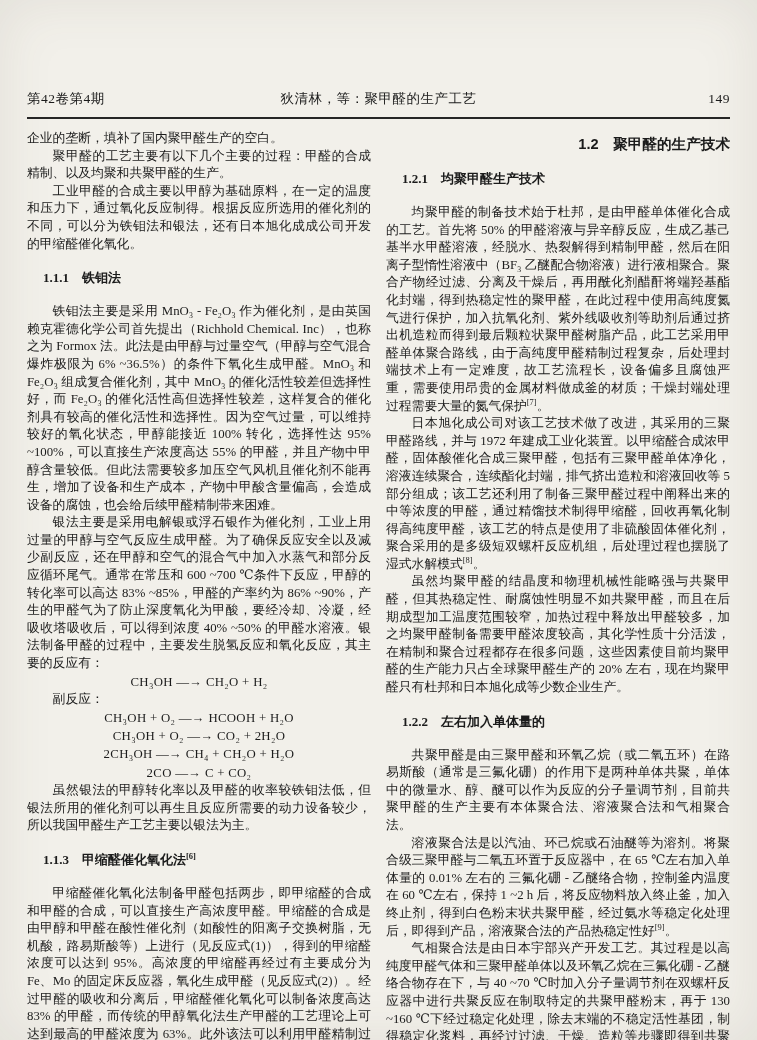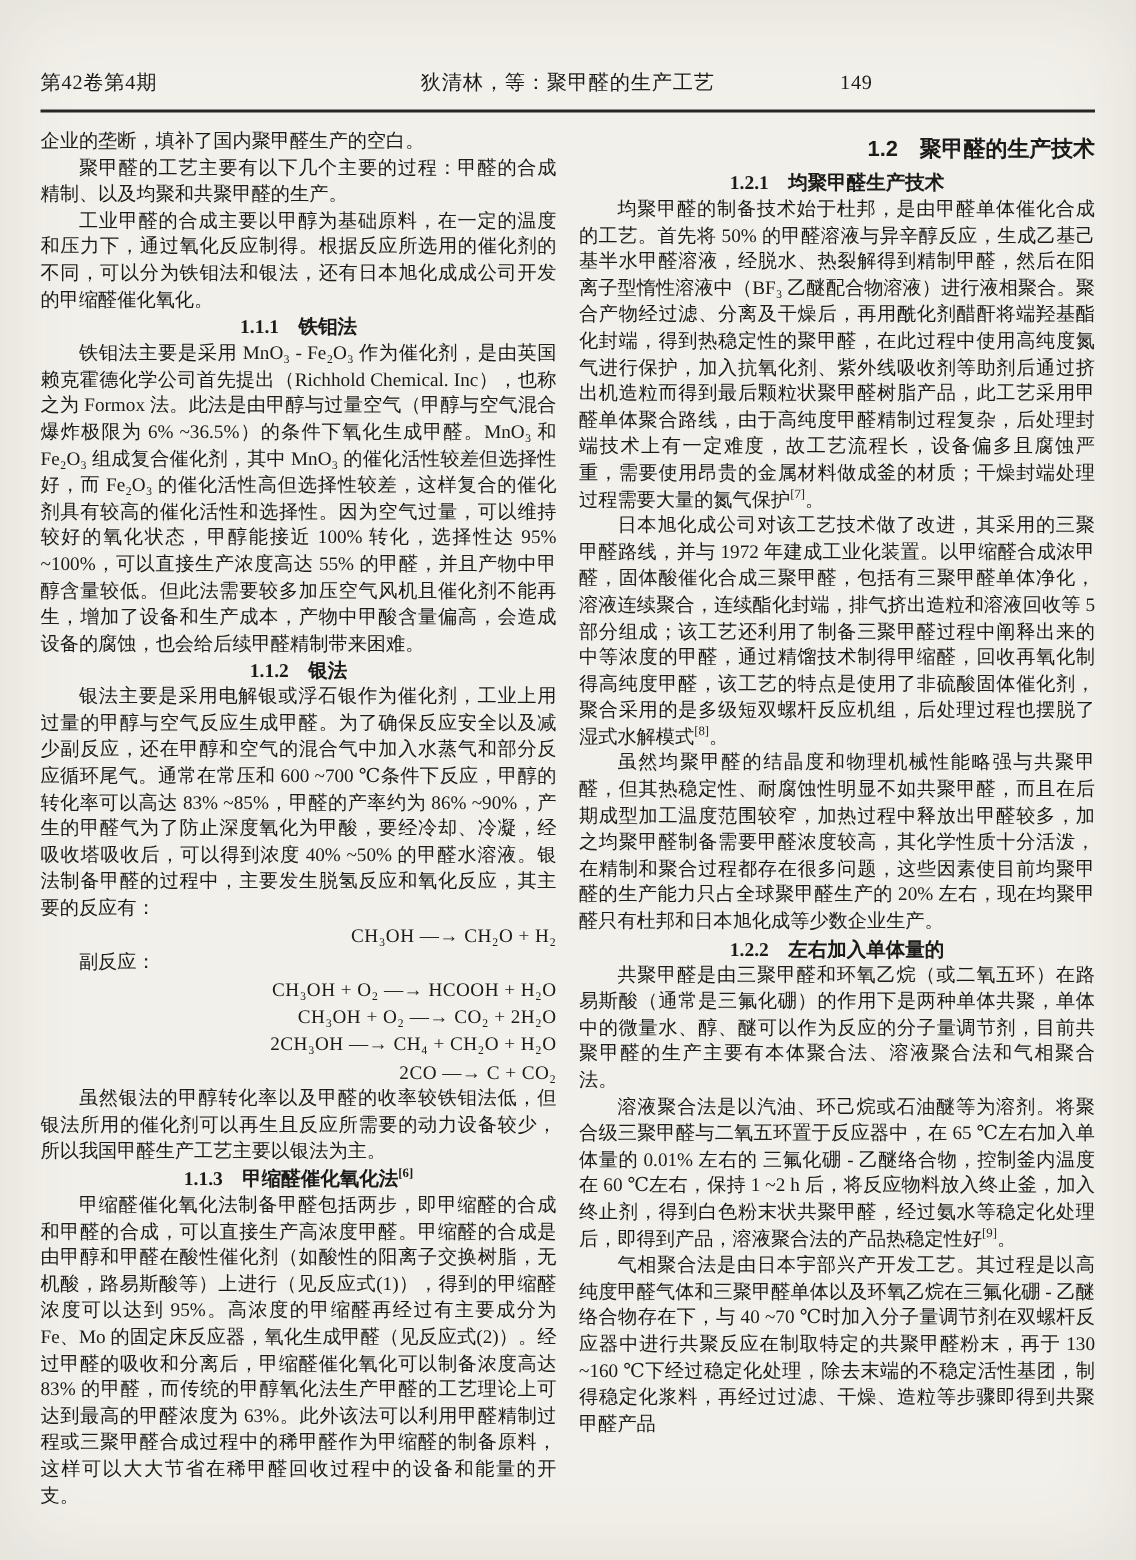--- a/index.html
+++ b/index.html
@@ -16,22 +16,22 @@
     background:#f2f0ea;
     box-shadow:inset 0 0 55px rgba(90,80,60,0.10);
     overflow:hidden;
     color:#1b1b1b;
   }
   .page-header{
     display:flex;align-items:baseline;
     font-size:13.5px;letter-spacing:0.5px;
   }
   .hdr-left{width:170px;text-align:left;}
-  .hdr-center{flex:1;text-align:center;}
-  .hdr-right{width:170px;font-family:"Liberation Serif",serif;}
+  .hdr-center{flex:1;text-align:center;margin-top:44px;}
+  .hdr-right{width:170px;text-align:right;font-family:"Liberation Serif",serif;}
   .header-rule{
     border:none;border-top:2px solid #262626;
     margin:9px 0 0 0;height:0;
   }
   .columns{
     display:flex;gap:15px;margin-top:11px;
   }
   .col{
     width:344px;
     font-size:12.8px;
@@ -47,25 +47,25 @@
     font-size:14.6px;
     line-height:20px;
     margin:4px 0 3px 0;
     font-family:"Liberation Sans","DejaVu Sans",sans-serif;
     text-align:right;
   }
   .h3{
     font-weight:bold;
     font-size:13px;
     line-height:18px;
-    margin:0;
-    text-align:center;
+    margin:16px;
+    text-align:left;
   }
   .eq{
-    text-align:right;
+    text-align:center;
     letter-spacing:0.3px;
     line-height:18.4px;
   }
   sup{
     font-size:8.5px;
     line-height:0;
     vertical-align:super;
   }
 </style>
 </head>
@@ -78,21 +78,20 @@
     <span class="hdr-right">149</span>
   </div>
   <hr class="header-rule">
   <div class="columns">
     <div class="col" id="col-left">
         <p><span>企业的垄断，填补了国内聚甲醛生产的空白。</span></p>
         <p class="indent"><span>聚甲醛的工艺主要有以下几个主要的过程：甲醛的合成精制、以及均聚和共聚甲醛的生产。</span></p>
         <p class="indent"><span>工业甲醛的合成主要以甲醇为基础原料，在一定的温度和压力下，通过氧化反应制得。根据反应所选用的催化剂的不同，可以分为铁钼法和银法，还有日本旭化成成公司开发的甲缩醛催化氧化。</span></p>
         <div class="h3"><span>1.1.1　铁钼法</span></div>
         <p class="indent"><span>铁钼法主要是采用 MnO₃ - Fe₂O₃ 作为催化剂，是由英国赖克霍德化学公司首先提出（Richhold Chemical. Inc），也称之为 Formox 法。此法是由甲醇与过量空气（甲醇与空气混合爆炸极限为 6% ~36.5%）的条件下氧化生成甲醛。MnO₃ 和 Fe₂O₃ 组成复合催化剂，其中 MnO₃ 的催化活性较差但选择性好，而 Fe₂O₃ 的催化活性高但选择性较差，这样复合的催化剂具有较高的催化活性和选择性。因为空气过量，可以维持较好的氧化状态，甲醇能接近 100% 转化，选择性达 95% ~100%，可以直接生产浓度高达 55% 的甲醛，并且产物中甲醇含量较低。但此法需要较多加压空气风机且催化剂不能再生，增加了设备和生产成本，产物中甲酸含量偏高，会造成设备的腐蚀，也会给后续甲醛精制带来困难。</span></p>
-        <div class="h3"><span>1.1.2　银法</span></div>
         <p class="indent"><span>银法主要是采用电解银或浮石银作为催化剂，工业上用过量的甲醇与空气反应生成甲醛。为了确保反应安全以及减少副反应，还在甲醇和空气的混合气中加入水蒸气和部分反应循环尾气。通常在常压和 600 ~700 ℃条件下反应，甲醇的转化率可以高达 83% ~85%，甲醛的产率约为 86% ~90%，产生的甲醛气为了防止深度氧化为甲酸，要经冷却、冷凝，经吸收塔吸收后，可以得到浓度 40% ~50% 的甲醛水溶液。银法制备甲醛的过程中，主要发生脱氢反应和氧化反应，其主要的反应有：</span></p>
         <div class="eq"><span>CH₃OH —→ CH₂O + H₂</span></div>
         <p class="indent"><span>副反应：</span></p>
         <div class="eq"><span>CH₃OH + O₂ —→ HCOOH + H₂O</span></div>
         <div class="eq"><span>CH₃OH + O₂ —→ CO₂ + 2H₂O</span></div>
         <div class="eq"><span>2CH₃OH —→ CH₄ + CH₂O + H₂O</span></div>
         <div class="eq"><span>2CO —→ C + CO₂</span></div>
         <p class="indent"><span>虽然银法的甲醇转化率以及甲醛的收率较铁钼法低，但银法所用的催化剂可以再生且反应所需要的动力设备较少，所以我国甲醛生产工艺主要以银法为主。</span></p>
         <div class="h3"><span>1.1.3　甲缩醛催化氧化法</span><sup>[6]</sup></div>
         <p class="indent"><span>甲缩醛催化氧化法制备甲醛包括两步，即甲缩醛的合成和甲醛的合成，可以直接生产高浓度甲醛。甲缩醛的合成是由甲醇和甲醛在酸性催化剂（如酸性的阳离子交换树脂，无机酸，路易斯酸等）上进行（见反应式(1)），得到的甲缩醛浓度可以达到 95%。高浓度的甲缩醛再经过有主要成分为 Fe、Mo 的固定床反应器，氧化生成甲醛（见反应式(2)）。经过甲醛的吸收和分离后，甲缩醛催化氧化可以制备浓度高达 83% 的甲醛，而传统的甲醇氧化法生产甲醛的工艺理论上可达到最高的甲醛浓度为 63%。此外该法可以利用甲醛精制过程或三聚甲醛合成过程中的稀甲醛作为甲缩醛的制备原料，这样可以大大节省在稀甲醛回收过程中的设备和能量的开支。</span></p>

